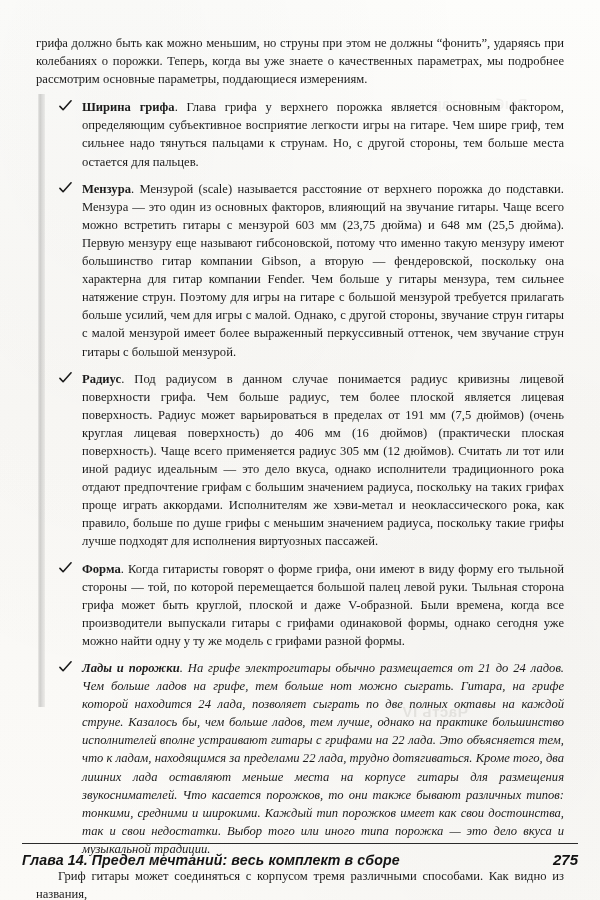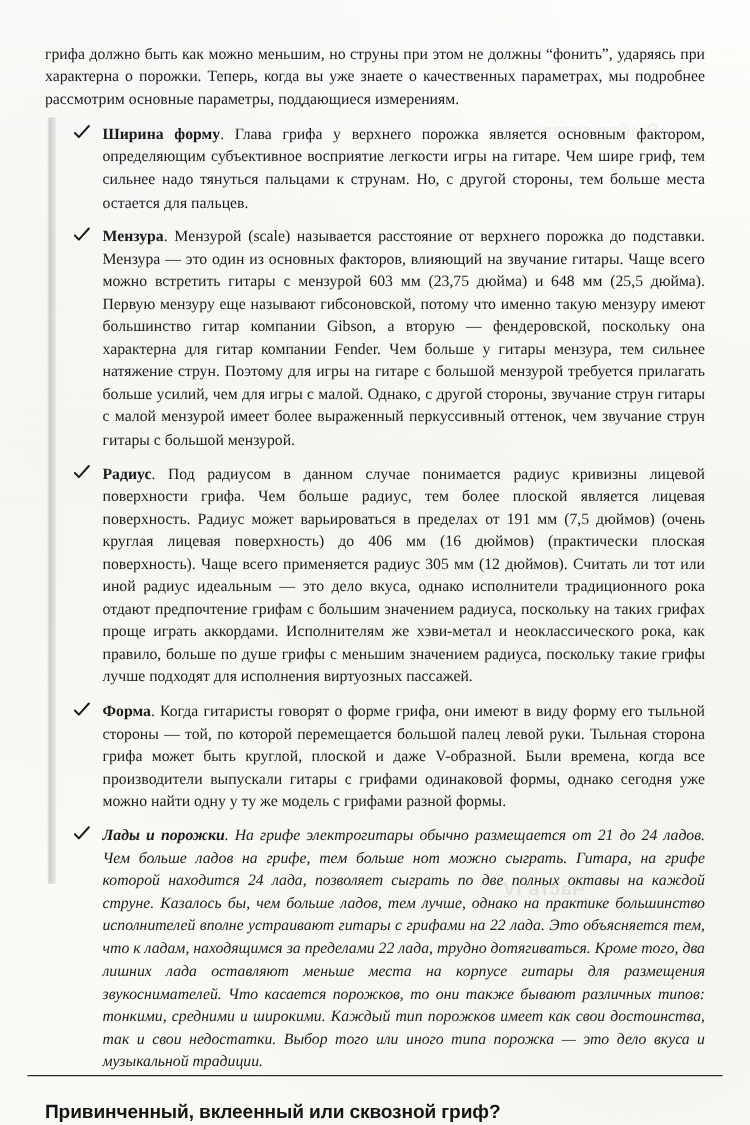--- a/index.html
+++ b/index.html
@@ -167,33 +167,33 @@
 <div class="page">
 
   <div class="paper-tone"></div>
   <div class="grain"></div>
 
   <div class="bleed" style="left:402px; top:703px; font-size:15px;">Часть IV</div>
   <div class="bleed" style="left:420px; top:96px; font-size:14px; opacity:.16;">Выбор гитары</div>
 
   <div class="content">
 
-    <p class="intro">грифа должно быть как можно меньшим, но струны при этом не должны “фонить”, ударяясь при характерна о порожки. Теперь, когда вы уже знаете о качественных параметрах, мы подробнее рассмотрим основные параметры, поддающиеся измерениям.</p>
+    <p class="intro">грифа должно быть как можно меньшим, но струны при этом не должны “фонить”, ударяясь при колебаниях о порожки. Теперь, когда вы уже знаете о качественных параметрах, мы подробнее рассмотрим основные параметры, поддающиеся измерениям.</p>
 
     <ul class="bullet-list">
 
       <div class="gutter-bar"></div>
 
       <li class="bullet-item">
         <span class="check-mark">
           <svg viewBox="0 0 14 14" width="13" height="14" aria-hidden="true">
             <path d="M1 7.4 L4.4 11 L13 1.4" fill="none" stroke="currentColor" stroke-width="1.7" stroke-linecap="round" stroke-linejoin="round"></path>
           </svg>
         </span>
-        <p><span class="term">Ширина форму</span><span>. Глава грифа у верхнего порожка является основным фактором, определяющим субъективное восприятие легкости игры на гитаре. Чем шире гриф, тем сильнее надо тянуться пальцами к струнам. Но, с другой стороны, тем больше места остается для пальцев.</span></p>
+        <p><span class="term">Ширина грифа</span><span>. Глава грифа у верхнего порожка является основным фактором, определяющим субъективное восприятие легкости игры на гитаре. Чем шире гриф, тем сильнее надо тянуться пальцами к струнам. Но, с другой стороны, тем больше места остается для пальцев.</span></p>
       </li>
 
       <li class="bullet-item">
         <span class="check-mark">
           <svg viewBox="0 0 14 14" width="13" height="14" aria-hidden="true">
             <path d="M1 7.4 L4.4 11 L13 1.4" fill="none" stroke="currentColor" stroke-width="1.7" stroke-linecap="round" stroke-linejoin="round"></path>
           </svg>
         </span>
         <p><span class="term">Мензура</span><span>. Мензурой (scale) называется расстояние от верхнего порожка до подставки. Мензура — это один из основных факторов, влияющий на звучание гитары. Чаще всего можно встретить гитары с мензурой 603 мм (23,75 дюйма) и 648 мм (25,5 дюйма). Первую мензуру еще называют гибсоновской, потому что именно такую мензуру имеют большинство гитар компании Gibson, а вторую — фендеровской, поскольку она характерна для гитар компании Fender. Чем больше у гитары мензура, тем сильнее натяжение струн. Поэтому для игры на гитаре с большой мензурой требуется прилагать больше усилий, чем для игры с малой. Однако, с другой стороны, звучание струн гитары с малой мензурой имеет более выраженный перкуссивный оттенок, чем звучание струн гитары с большой мензурой.</span></p>
       </li>
@@ -220,25 +220,28 @@
         <span class="check-mark">
           <svg viewBox="0 0 14 14" width="13" height="14" aria-hidden="true">
             <path d="M1 7.4 L4.4 11 L13 1.4" fill="none" stroke="currentColor" stroke-width="1.7" stroke-linecap="round" stroke-linejoin="round"></path>
           </svg>
         </span>
         <p><span class="term">Лады и порожки</span><span>. На грифе электрогитары обычно размещается от 21 до 24 ладов. Чем больше ладов на грифе, тем больше нот можно сыграть. Гитара, на грифе которой находится 24 лада, позволяет сыграть по две полных октавы на каждой струне. Казалось бы, чем больше ладов, тем лучше, однако на практике большинство исполнителей вполне устраивают гитары с грифами на 22 лада. Это объясняется тем, что к ладам, находящимся за пределами 22 лада, трудно дотягиваться. Кроме того, два лишних лада оставляют меньше места на корпусе гитары для размещения звукоснимателей. Что касается порожков, то они также бывают различных типов: тонкими, средними и широкими. Каждый тип порожков имеет как свои достоинства, так и свои недостатки. Выбор того или иного типа порожка — это дело вкуса и музыкальной традиции.</span></p>
       </li>
 
     </ul>
 
-    <h2 class="section-heading">Привинченный, вклеенный или сквозной гриф?</h2>
 
     <div class="after-heading">
       <p><span>Гриф гитары может соединяться с корпусом тремя различными способами. Как видно из названия, </span></p>
     </div>
 
   </div>
 
   <div class="footer">
     <div class="footer-rule"></div>
+    <div class="footer-row">
+      <span class="footer-title">Глава 14. Предел мечтаний: весь комплект в сборе</span>
+      <span class="footer-page">275</span>
+    </div>
   </div>
 
 </div>
 
 </body></html>

